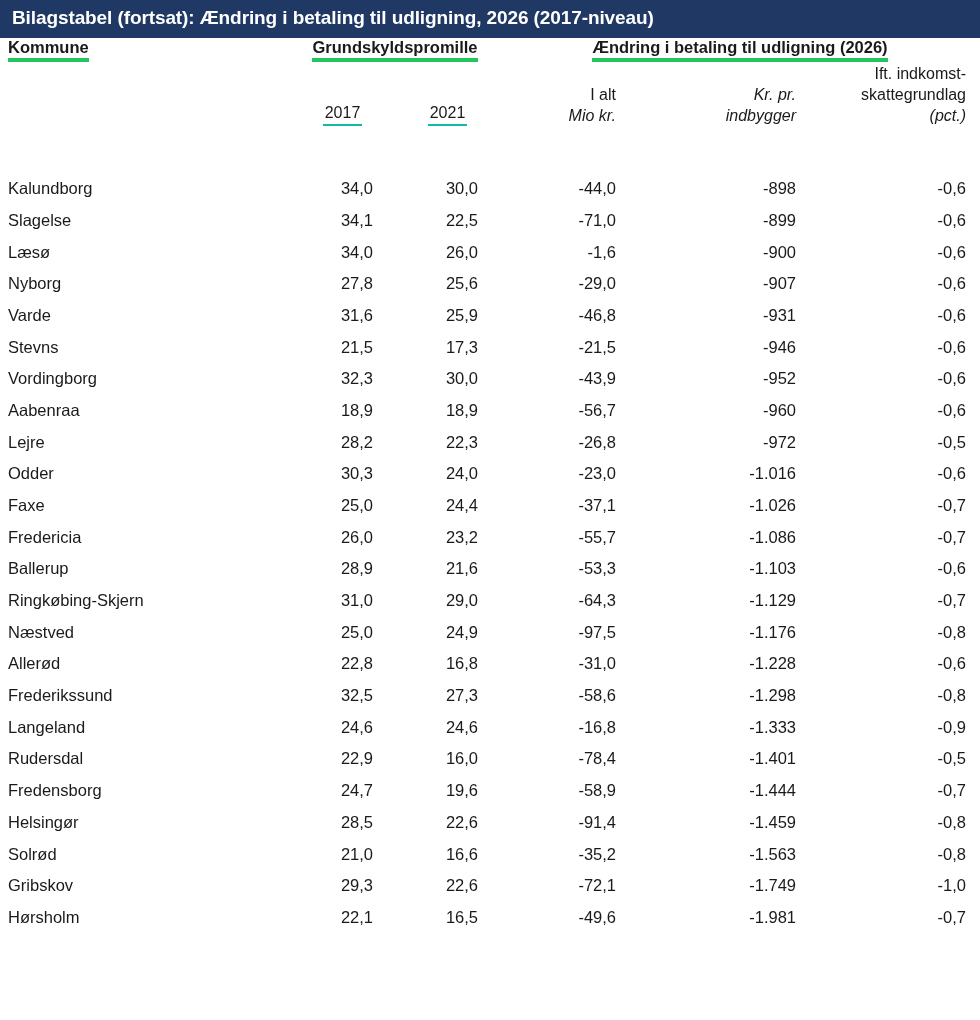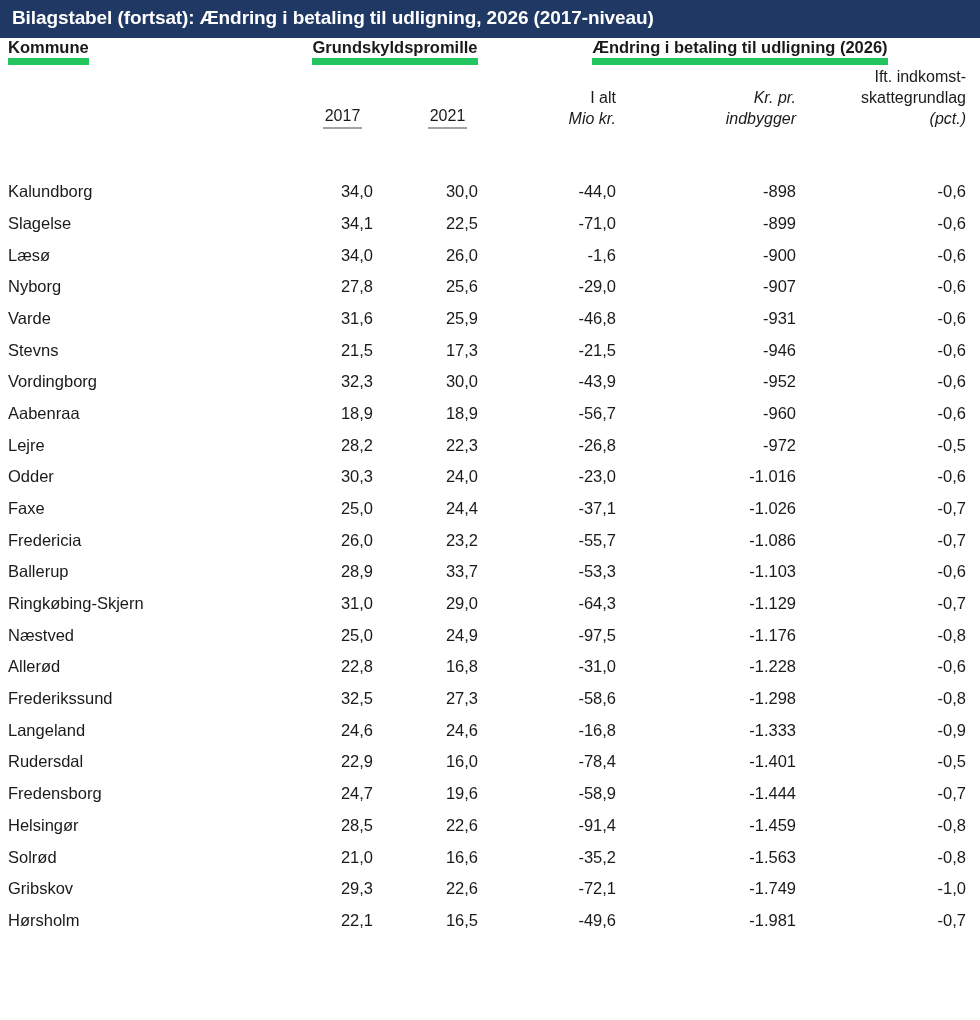--- a/index.html
+++ b/index.html
@@ -43,21 +43,21 @@
     padding: 0;
     vertical-align: bottom;
   }
   .hdr-row th {
     font-size: 16.5px;
     font-weight: bold;
     padding-bottom: 2px;
   }
   .u-line {
     display: block;
-    border-bottom: 7px solid #22c55e;
+    border-bottom: 4px solid #22c55e;
     padding-bottom: 1px;
   }
   .hdr-kommune {
     text-align: left;
     padding-left: 8px;
   }
   .hdr-kommune .u-line { display: inline-block; }
   .hdr-grund {
     text-align: center;
   }
@@ -74,21 +74,21 @@
     padding-right: 14px;
     padding-bottom: 1px;
     line-height: 1.30;
   }
   .sub-row td.year {
     text-align: center;
     padding-right: 0;
   }
   .year-u {
     display: inline-block;
-    border-bottom: 2px solid #a3a3a3;
+    border-bottom: 2px solid #14b8a6;
     padding: 0 2px 1px 2px;
     text-align: right;
   }
   .it { font-style: italic; }
   .sub-block {
     display: block;
   }
   .spacer td { height: 46px; }
 
   tbody.body-rows td {
@@ -254,21 +254,21 @@
           <td class="name">Fredericia</td>
           <td class="num-c">26,0</td>
           <td class="num-c">23,2</td>
           <td>-55,7</td>
           <td>-1.086</td>
           <td>-0,7</td>
         </tr>
         <tr>
           <td class="name">Ballerup</td>
           <td class="num-c">28,9</td>
-          <td class="num-c">33,7</td>
+          <td class="num-c">21,6</td>
           <td>-53,3</td>
           <td>-1.103</td>
           <td>-0,6</td>
         </tr>
         <tr>
           <td class="name">Ringkøbing-Skjern</td>
           <td class="num-c">31,0</td>
           <td class="num-c">29,0</td>
           <td>-64,3</td>
           <td>-1.129</td>

